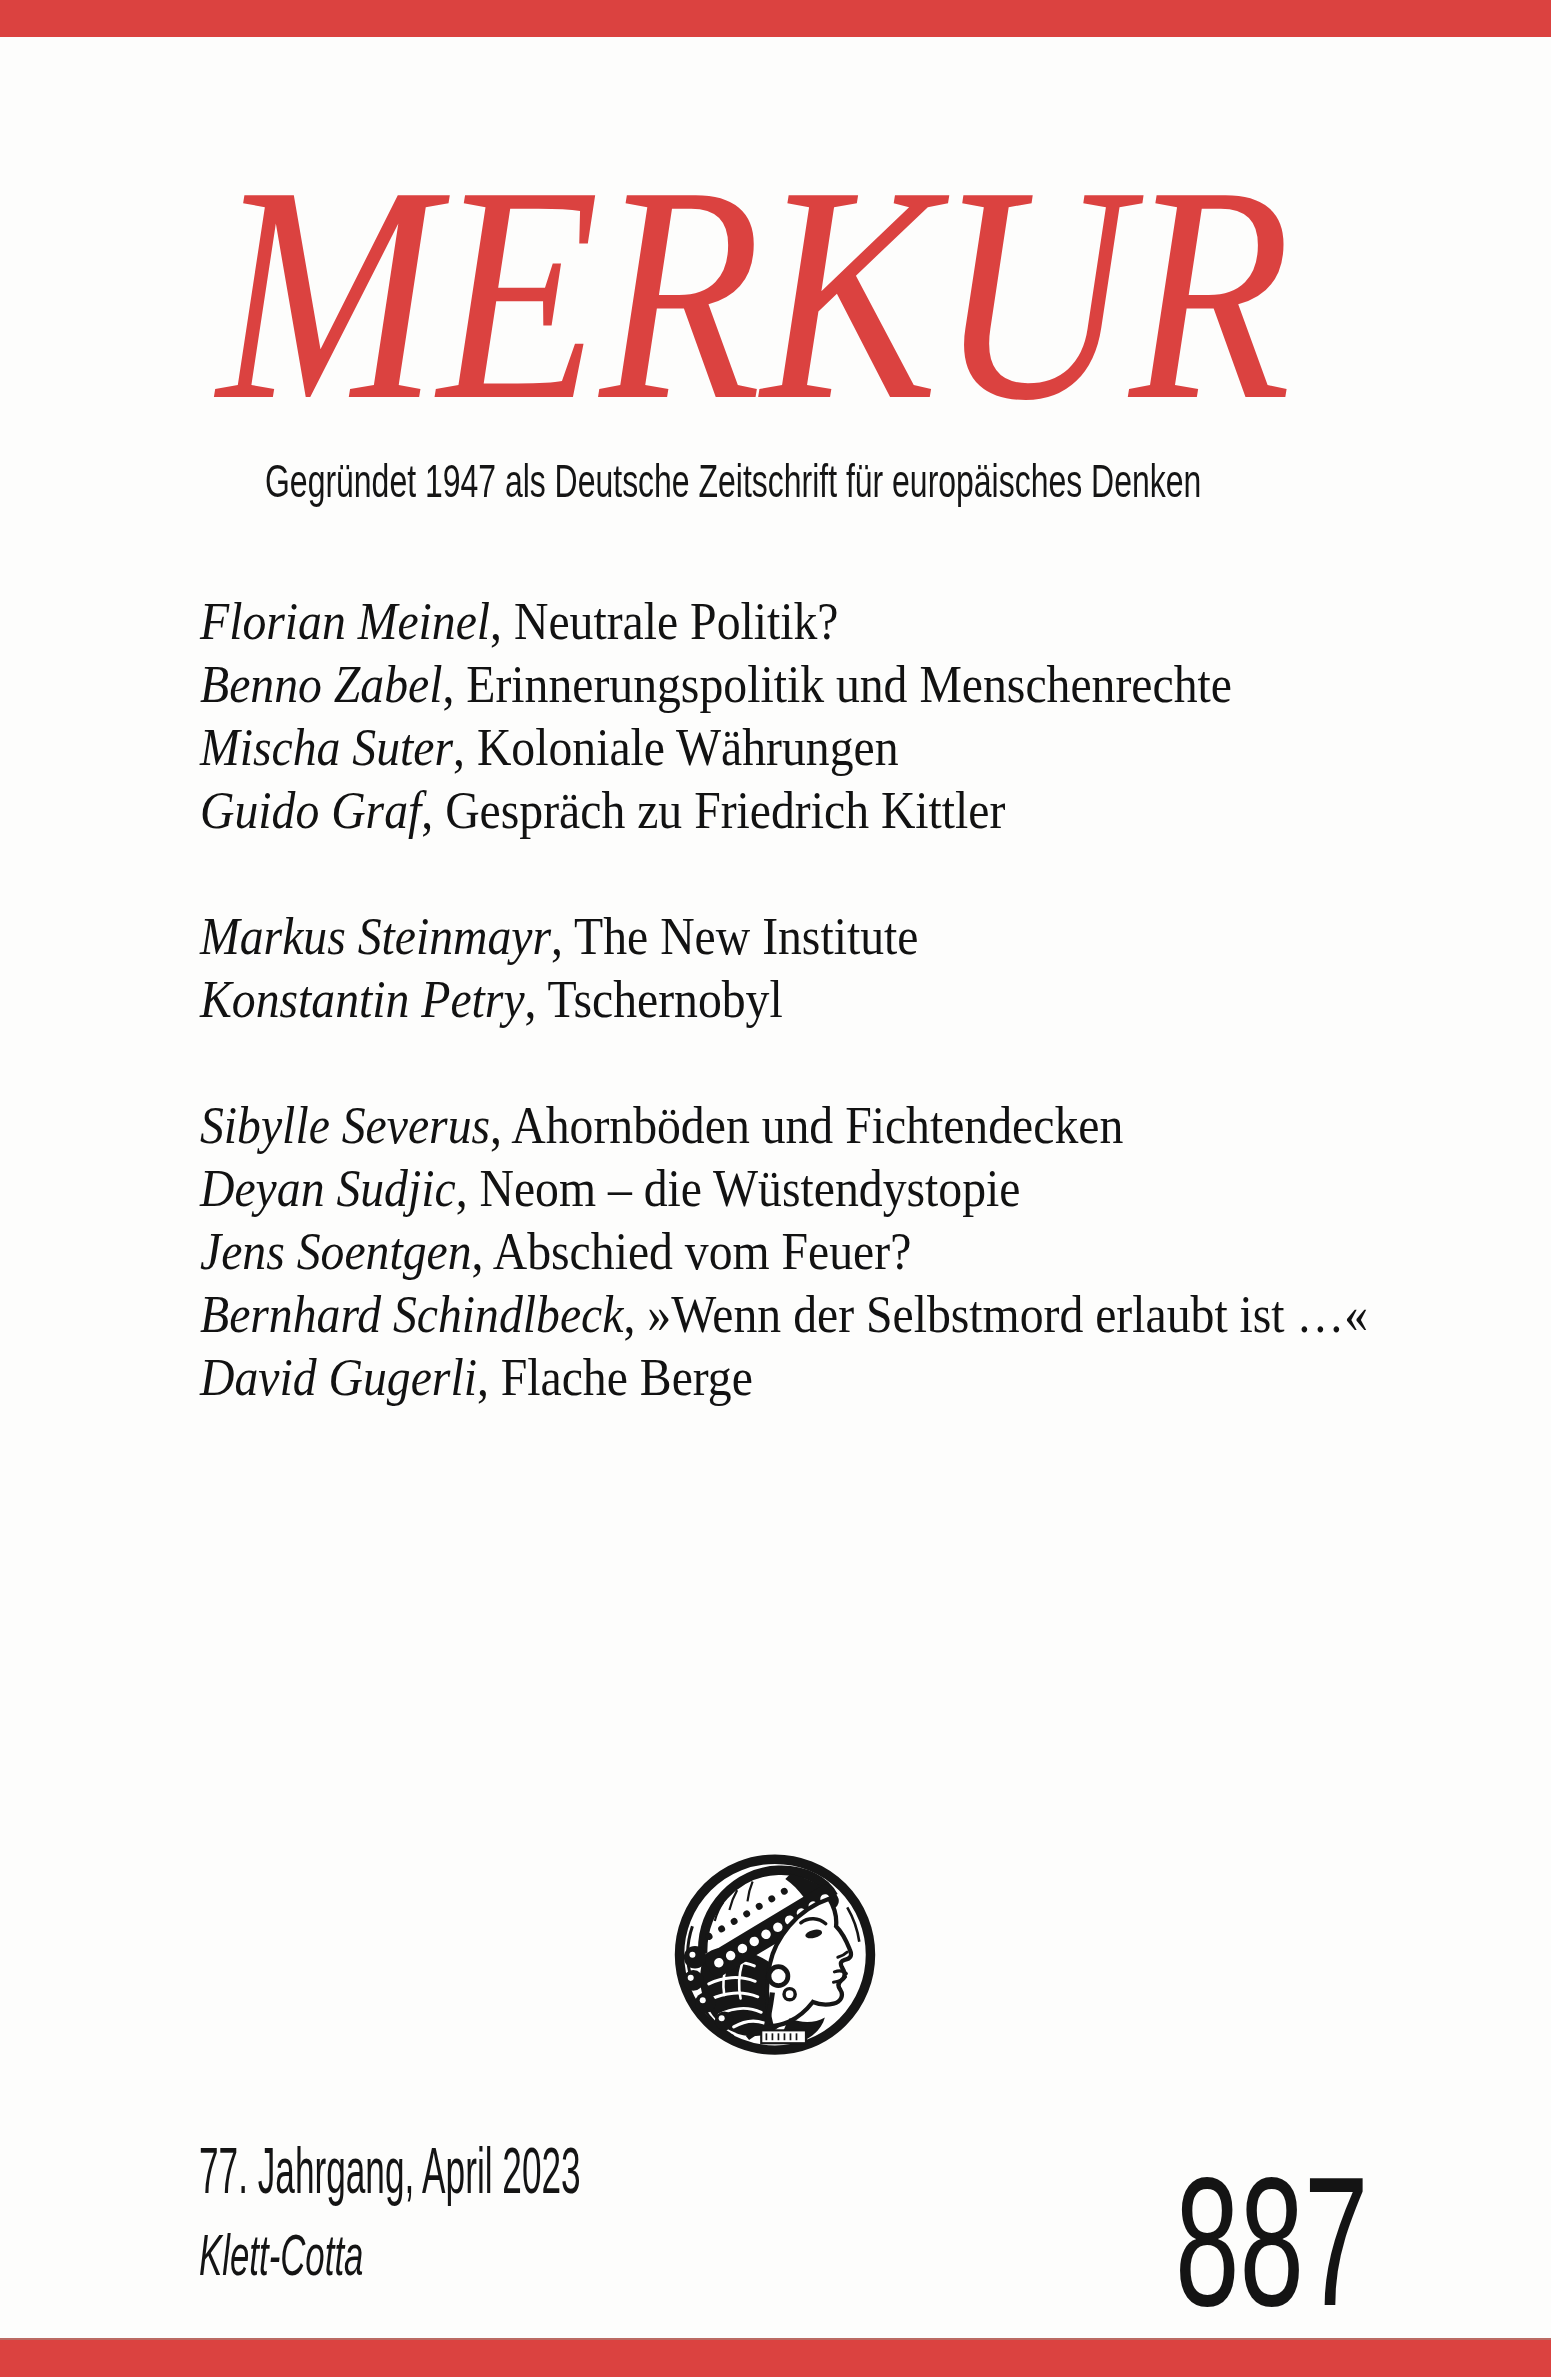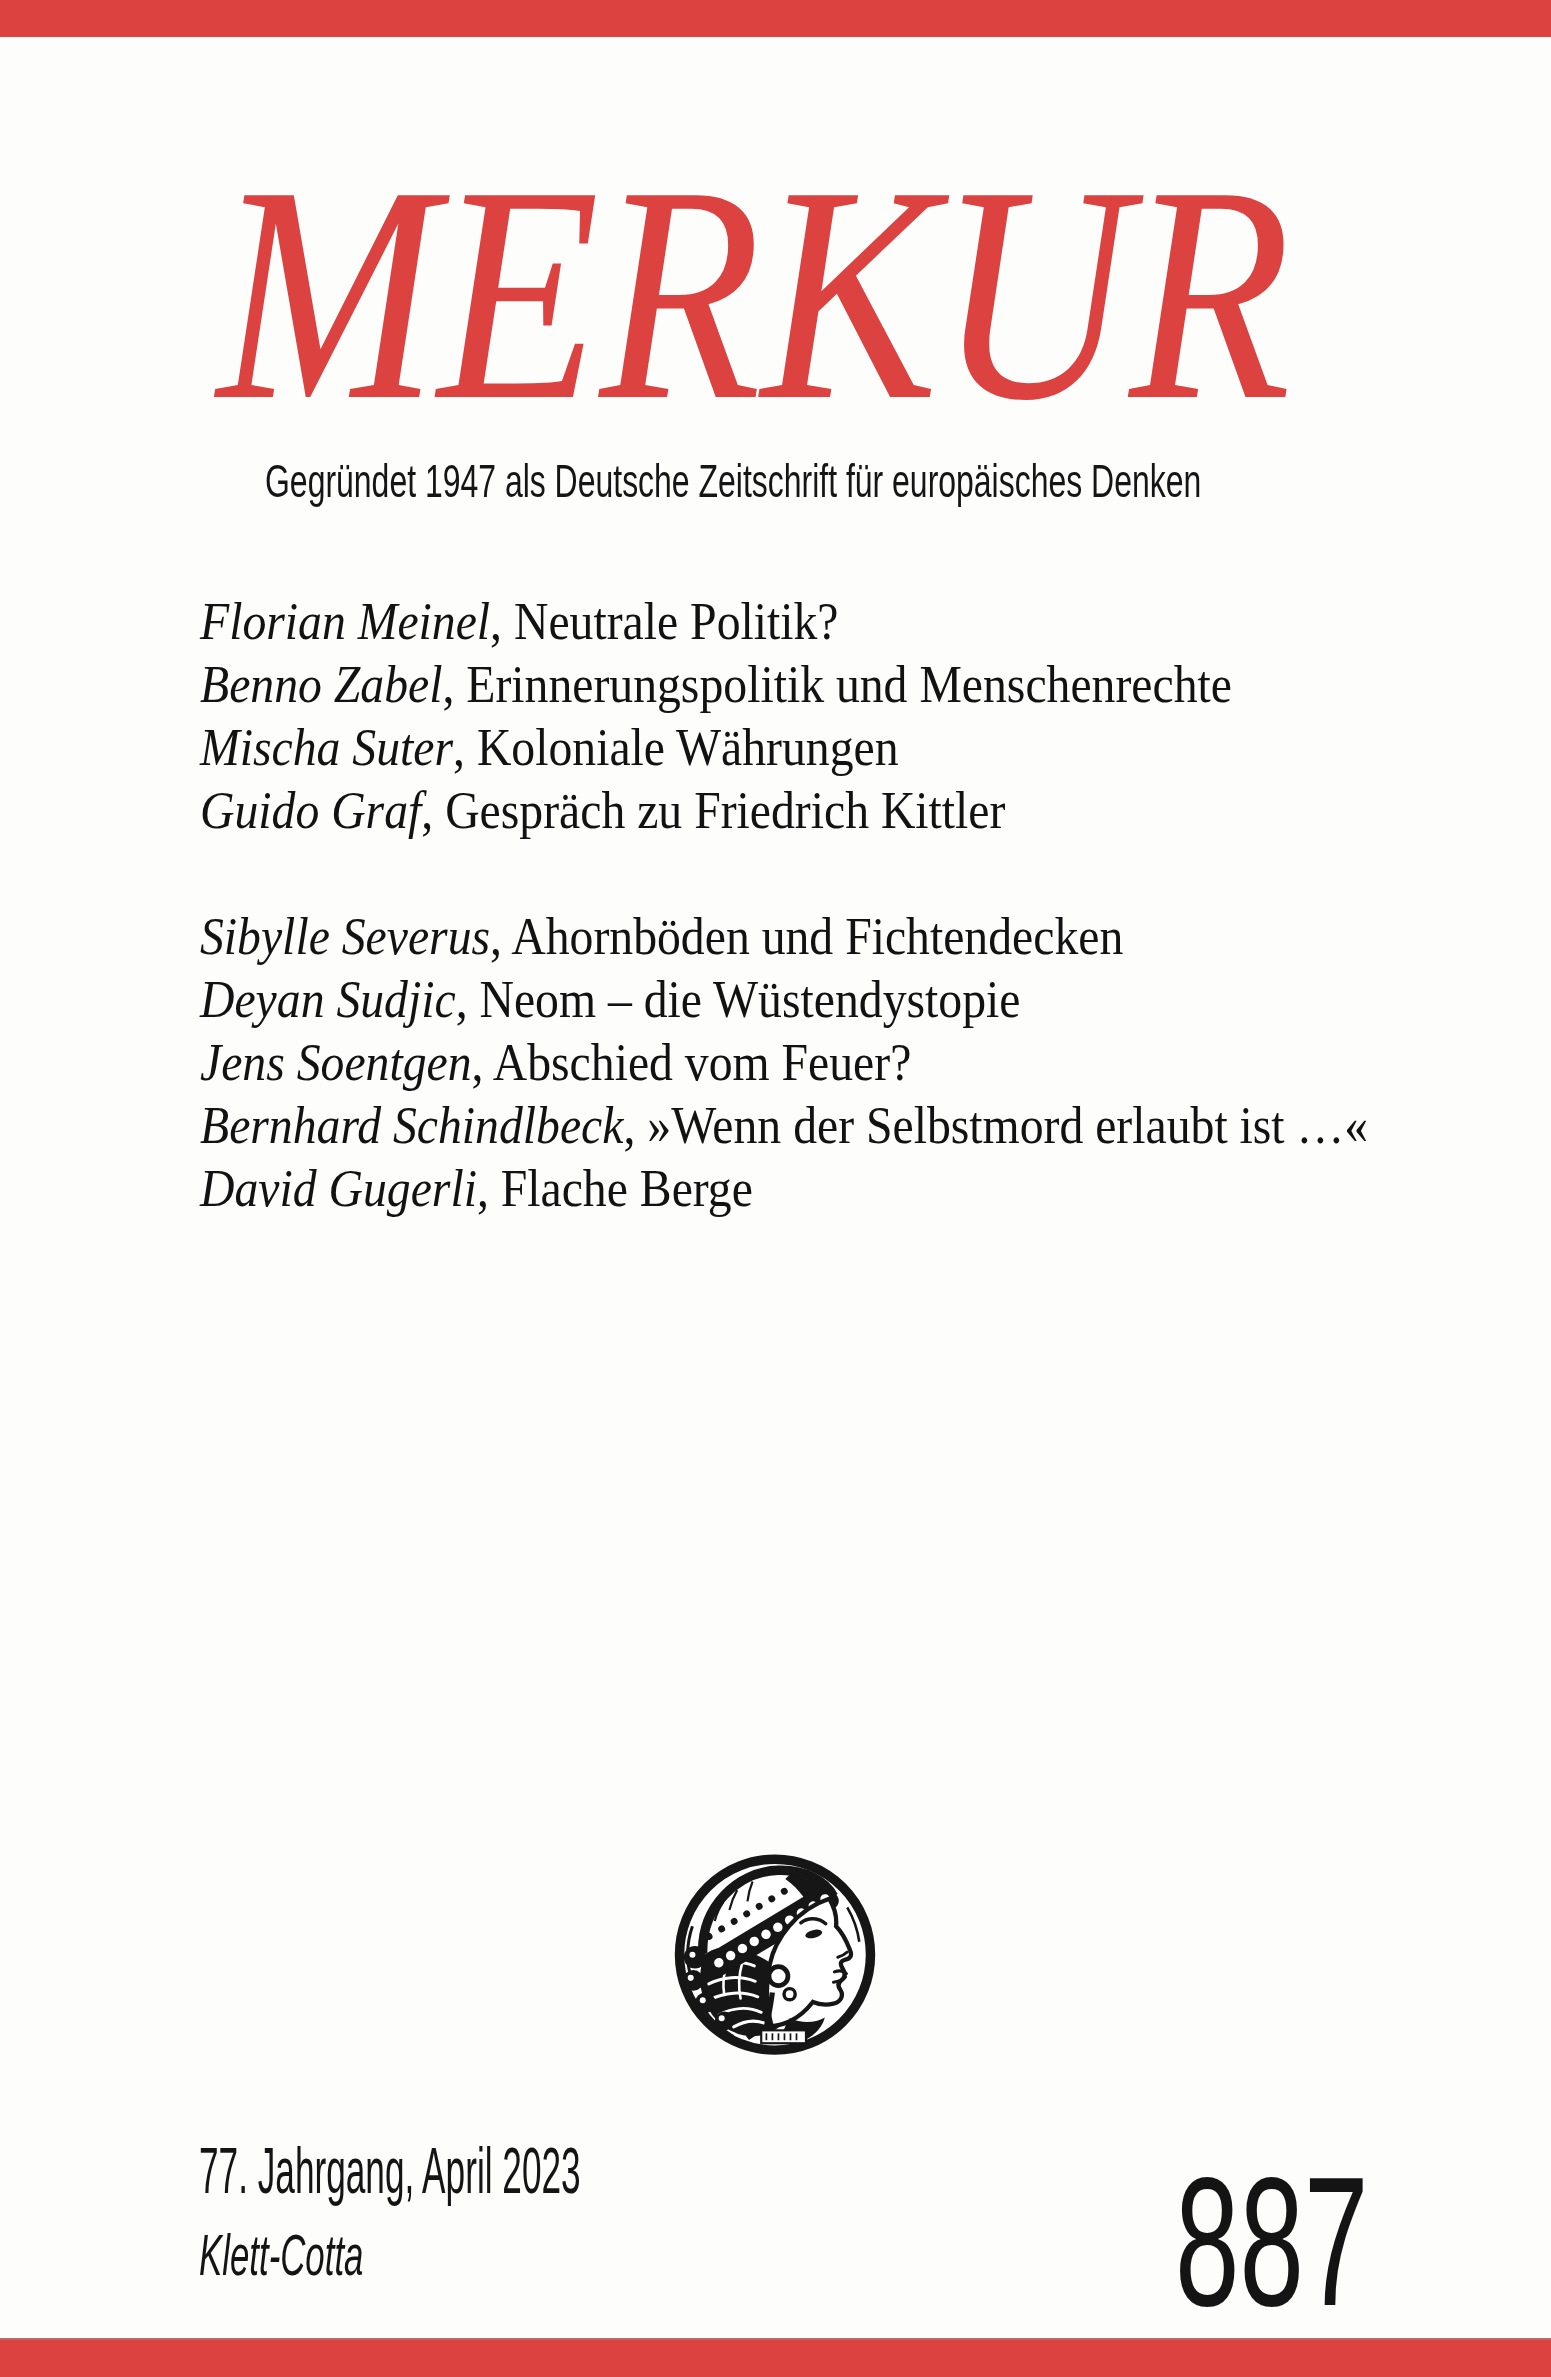--- a/index.html
+++ b/index.html
@@ -72,20 +72,24 @@
   <div class="masthead">MERKUR</div>
 
   <div class="subtitle">Gegründet 1947 als Deutsche Zeitschrift für europäisches Denken</div>
 
   <div class="articles">
       <div class="article-block">
         <div class="article-line"><span class="author">Florian Meinel</span><span class="title">, Neutrale Politik?</span></div>
         <div class="article-line"><span class="author">Benno Zabel</span><span class="title">, Erinnerungspolitik und Menschenrechte</span></div>
         <div class="article-line"><span class="author">Mischa Suter</span><span class="title">, Koloniale Währungen</span></div>
         <div class="article-line"><span class="author">Guido Graf</span><span class="title">, Gespräch zu Friedrich Kittler</span></div>
+      </div>
+      <div class="article-block">
+        <div class="article-line"><span class="author">Markus Steinmayr</span><span class="title">, The New Institute</span></div>
+        <div class="article-line"><span class="author">Konstantin Petry</span><span class="title">, Tschernobyl</span></div>
       </div>
       <div class="article-block">
         <div class="article-line"><span class="author">Sibylle Severus</span><span class="title">, Ahornböden und Fichtendecken</span></div>
         <div class="article-line"><span class="author">Deyan Sudjic</span><span class="title">, Neom – die Wüstendystopie</span></div>
         <div class="article-line"><span class="author">Jens Soentgen</span><span class="title">, Abschied vom Feuer?</span></div>
         <div class="article-line"><span class="author">Bernhard Schindlbeck</span><span class="title">, »Wenn der Selbstmord erlaubt ist …«</span></div>
         <div class="article-line"><span class="author">David Gugerli</span><span class="title">, Flache Berge</span></div>
       </div>
     </div>
 

